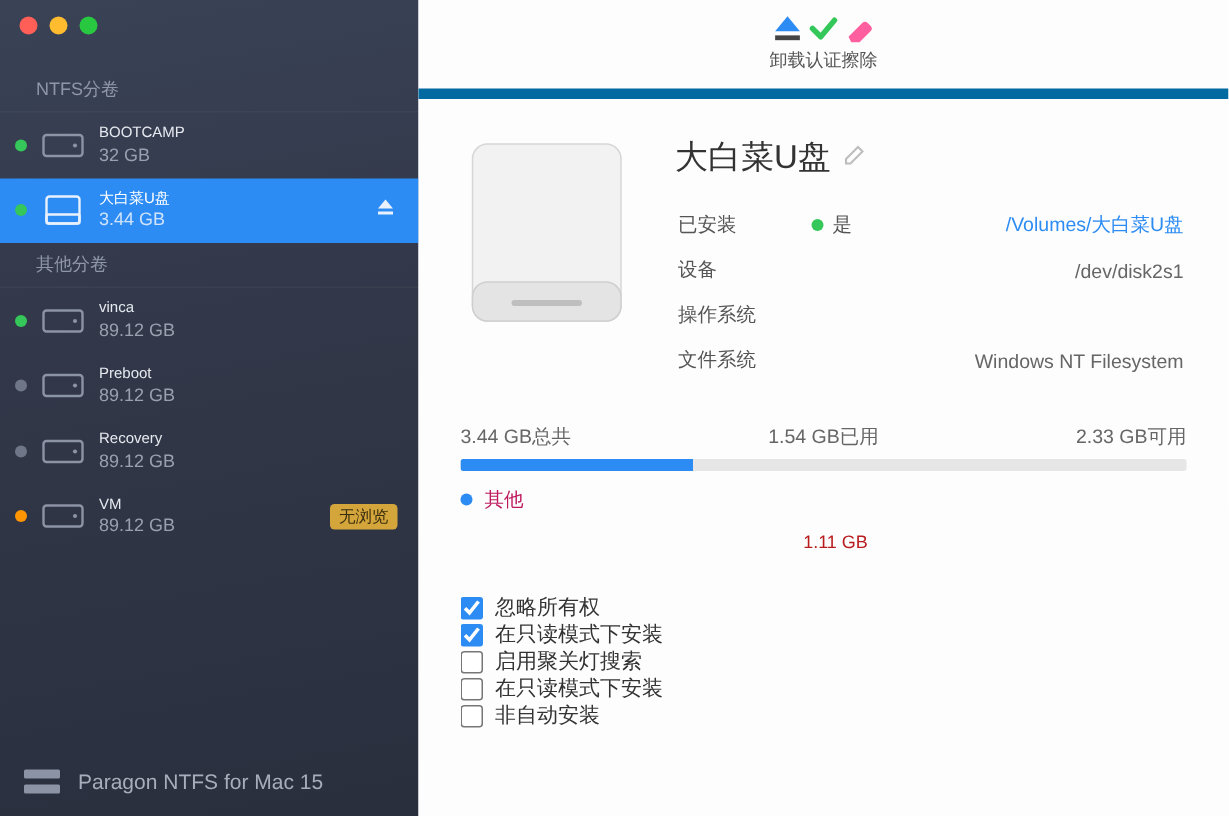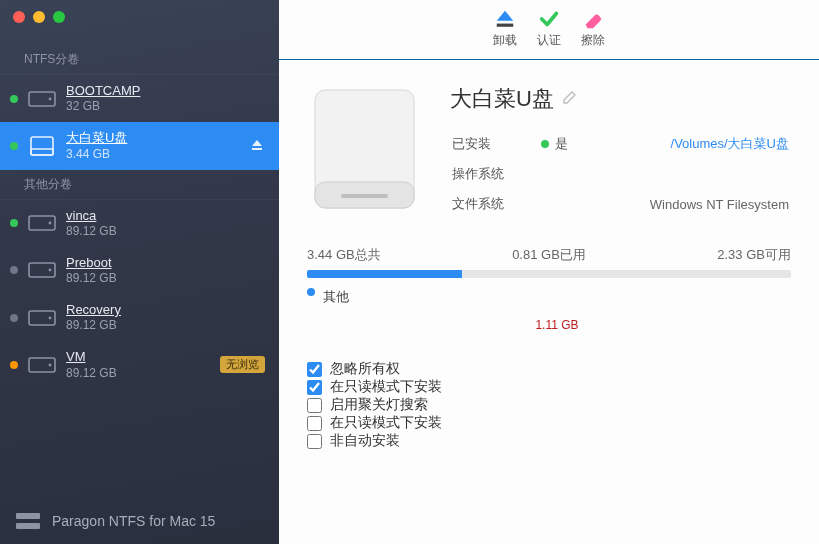--- a/index.html
+++ b/index.html
@@ -12,32 +12,32 @@
   .dot { width:12px; height:12px; border-radius:50%; }
   .dot-r{background:#ff5f57;} .dot-y{background:#febc2e;} .dot-g{background:#28c840;}
   .sect-label { font-size:12px; color:#8f96a7; padding:6px 24px 6px; border-bottom:1px solid rgba(255,255,255,.04); }
   .items { display:flex; flex-direction:column; }
   .vol { display:flex; align-items:center; padding:8px 14px 8px 10px; gap:10px; cursor:pointer; }
   .vol.selected { background:#2d8cf3; color:#fff; }
   .status-dot { width:8px; height:8px; border-radius:50%; flex:0 0 8px; }
   .sd-green{background:#35c759;} .sd-grey{background:#6e7687;} .sd-orange{background:#ff9500;}
   .vol .icon { width:28px; height:22px; flex:0 0 28px; }
   .vol .txt { display:flex; flex-direction:column; line-height:1.25; flex:1; min-width:0; }
-  .vol .name { font-size:13px; color:#e6e9ef;text-decoration:underline; }
+  .vol .name { font-size:10px; color:#e6e9ef; }
   .vol.selected .name { color:#fff; }
   .vol .size { font-size:12px; color:#9aa0af; }
   .vol.selected .size { color:#cfe3fb; }
   .eject { flex:0 0 14px; color:#cfe3fb; }
   .badge { flex:0 0 auto; font-size:11px; background:#d3a53a; color:#3a2e10; padding:1px 6px; border-radius:3px; }
   .sidebar-footer { margin-top:auto; display:flex; align-items:center; gap:12px; padding:14px 16px; color:#a8adbb; font-size:14px; }
   .sf-icon { width:24px; height:18px; }
   
   
   .main { flex:1; height:100%; background:#fdfdfd; display:flex; flex-direction:column; }
-  .toolbar { display:flex; justify-content:center; align-items:flex-start; gap:20px; padding:8px 0 10px; border-bottom:1px solid #0369a1; }
+  .toolbar { display:flex; justify-content:center; align-items:flex-start; padding:8px 0 10px; border-bottom:7px solid #0369a1; }
   .tbtn { display:flex; flex-direction:column; align-items:center; gap:2px; cursor:pointer; font-size:12px; color:#555; }
   .tbtn svg { width:22px; height:22px; }
   
   .content { padding:24px 28px 0 28px; flex:1; overflow:auto; }
   .hero { display:flex; gap:28px; align-items:flex-start; }
   .drive-art { width:115px; height:130px; }
   .hero-info { flex:1; }
   .title-row { display:flex; align-items:center; gap:8px; margin-bottom:14px; }
   .vol-title { font-size:22px; color:#333; font-weight:400; }
   .edit-ic { color:#bdbdbd; cursor:pointer; }
@@ -46,21 +46,21 @@
   .kv .k { width:80px; color:#555; }
   .kv .v { text-align:right; color:#666; }
   .kv .link { color:#2d8cf3; }
   .mounted-ind { display:inline-flex; align-items:center; gap:6px; }
   .m-dot{width:8px;height:8px;border-radius:50%;background:#35c759;}
   
   .usage { margin-top:26px; }
   .usage-labels { display:flex; justify-content:space-between; font-size:13px; color:#666; margin-bottom:6px; }
   .bar { height:8px; background:#e6e6e6; border-radius:2px; overflow:hidden; }
   .bar-fill { height:100%; background:#2d8cf3; width:32%; }
-  .legend { display:flex; gap:8px; margin-top:10px; font-size:13px; color:#404040; }
+  .legend { display:flex; align-items:center; gap:8px; margin-top:10px; font-size:13px; color:#be185d; }
   .legend .sq{width:8px;height:8px;border-radius:50%;background:#2d8cf3;}
   .legend-sub { font-size:12px; color:#b91c1c; margin-left:16px; margin-top:12px;text-align:center; }
   
   .opts { margin-top:28px; display:flex; flex-direction:column; gap:0; font-size:14px; color:#333; }
   .opt { display:flex; align-items:center; gap:8px; }
   .opt input { width:15px; height:15px; accent-color:#2d8cf3; }
 </style>
 </head>
 <body>
 
@@ -214,38 +214,43 @@
             <tbody>
                 <tr>
               <td class="k">已安装</td>
               <td style="text-align:center"><span class="mounted-ind">
                       <span class="m-dot"></span>
                       <span>是</span>
                     </span></td>
               <td class="v link">/Volumes/大白菜U盘</td>
             </tr>
             <tr>
+                  <td class="k">设备</td>
+                  <td></td>
+                  <td class="v">/dev/disk2s1</td>
+                </tr>
+            <tr>
                   <td class="k">操作系统</td>
                   <td></td>
                   <td class="v"></td>
                 </tr>
             <tr>
                   <td class="k">文件系统</td>
                   <td></td>
                   <td class="v">Windows NT Filesystem</td>
                 </tr>
           </tbody>
             </table>
         </div>
       </div>
 
       <div class="usage">
         <div class="usage-labels">
           <span>3.44 GB总共</span>
-          <span>0.81 GB已用</span>
+          <span>1.54 GB已用</span>
           <span>2.33 GB可用</span>
         </div>
         <div class="bar">
           <div class="bar-fill" style="width: 32%;"></div>
         </div>
         <div class="legend">
           <span class="sq"></span>
           <span>其他</span>
         </div>
         <div class="legend-sub">1.11 GB</div>

